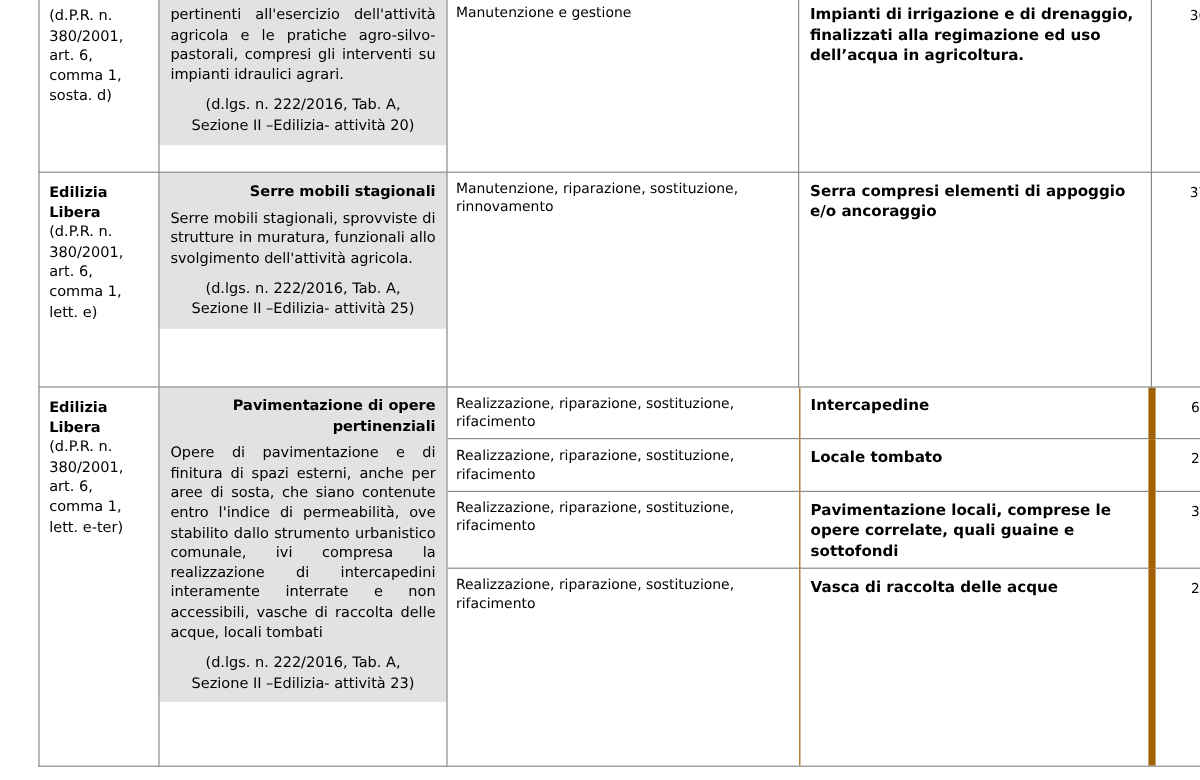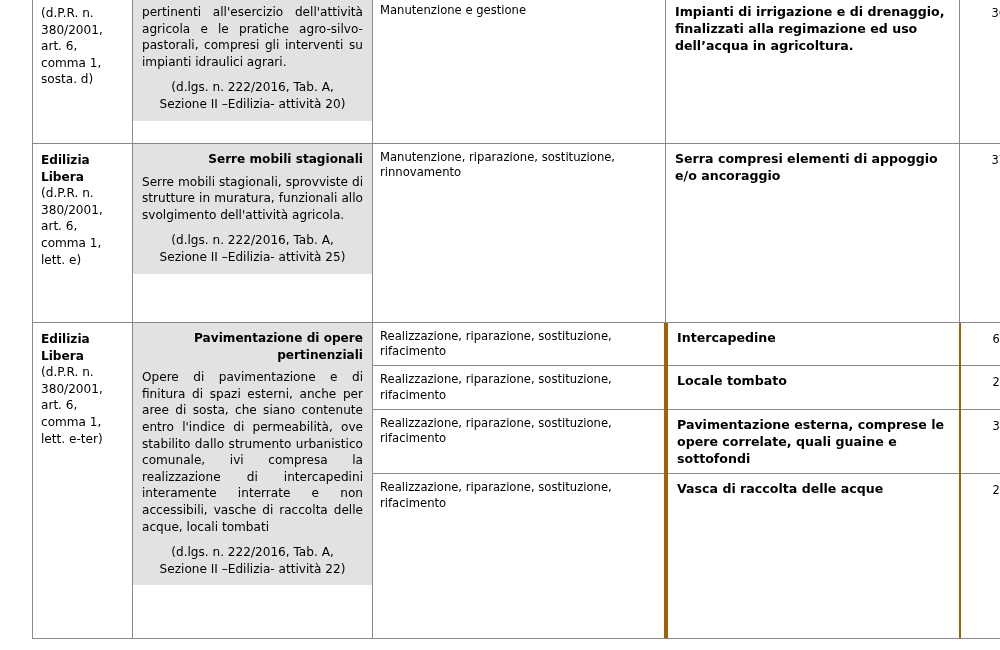--- a/index.html
+++ b/index.html
@@ -109,22 +109,22 @@
   table.subrows td {
     border: 0;
     border-bottom: 1px solid #8a8a8a;
     vertical-align: top;
     padding: 0;
   }
   table.subrows tr:last-child td { border-bottom: 0; }
   col.s3 { width: 293px; }
   col.s4 { width: 294px; }
   col.s5 { width: 57px; }
-  table.subrows td.sub-interv { border-right: 4px solid #a16207; }
-  table.subrows td.sub-opera  { border-right: 2px solid #a16207; }
+  table.subrows td.sub-interv { border-right: 1px solid #a16207; }
+  table.subrows td.sub-opera  { border-right: 6px solid #a16207; }
 
   .h-r36 { height: 146px; }
   .h-r37 { height: 178px; }
   .h-r38 { height: 40px; }
   .h-r39 { height: 39px; }
   .h-r40 { height: 61px; }
   .h-r41 { height: 164px; }
 </style>
 </head>
 <body>
@@ -219,21 +219,21 @@
               <span>lett. e-ter)</span>
             </span>
           </div>
         </td>
         <td class="shaded">
           <div class="cell-desc">
             <div class="desc-head">Pavimentazione di opere pertinenziali</div>
             <p class="desc-body">Opere di pavimentazione e di finitura di spazi esterni, anche per aree di sosta, che siano contenute entro l'indice di permeabilità, ove stabilito dallo strumento urbanistico comunale, ivi compresa la realizzazione di intercapedini interamente interrate e non accessibili, vasche di raccolta delle acque, locali tombati</p>
             <p class="desc-cite">
               <span class="cite-line">(d.lgs. n. 222/2016, Tab. A,</span>
-              <span class="cite-line">Sezione II –Edilizia- attività 22)</span>
+              <span class="cite-line">Sezione II –Edilizia- attività 23)</span>
             </p>
           </div>
         </td>
         <td colspan="3" style="padding:0;">
           <table class="subrows">
             <colgroup>
                 <col class="s3">
                 <col class="s4">
                 <col class="s5">
               </colgroup>
@@ -258,21 +258,21 @@
                 </td>
                 <td>
                   <div class="cell-num">24</div>
                 </td>
               </tr>
               <tr class="h-r40">
                 <td class="sub-interv">
                   <div class="cell-interv">Realizzazione, riparazione, sostituzione, rifacimento</div>
                 </td>
                 <td class="sub-opera">
-                  <div class="cell-opera">Pavimentazione esterna, comprese le opere correlate, quali guaine e sottofondi</div>
+                  <div class="cell-opera">Pavimentazione locali, comprese le opere correlate, quali guaine e sottofondi</div>
                 </td>
                 <td>
                   <div class="cell-num">30</div>
                 </td>
               </tr>
               <tr class="h-r41">
                 <td class="sub-interv">
                   <div class="cell-interv">Realizzazione, riparazione, sostituzione, rifacimento</div>
                 </td>
                 <td class="sub-opera">

